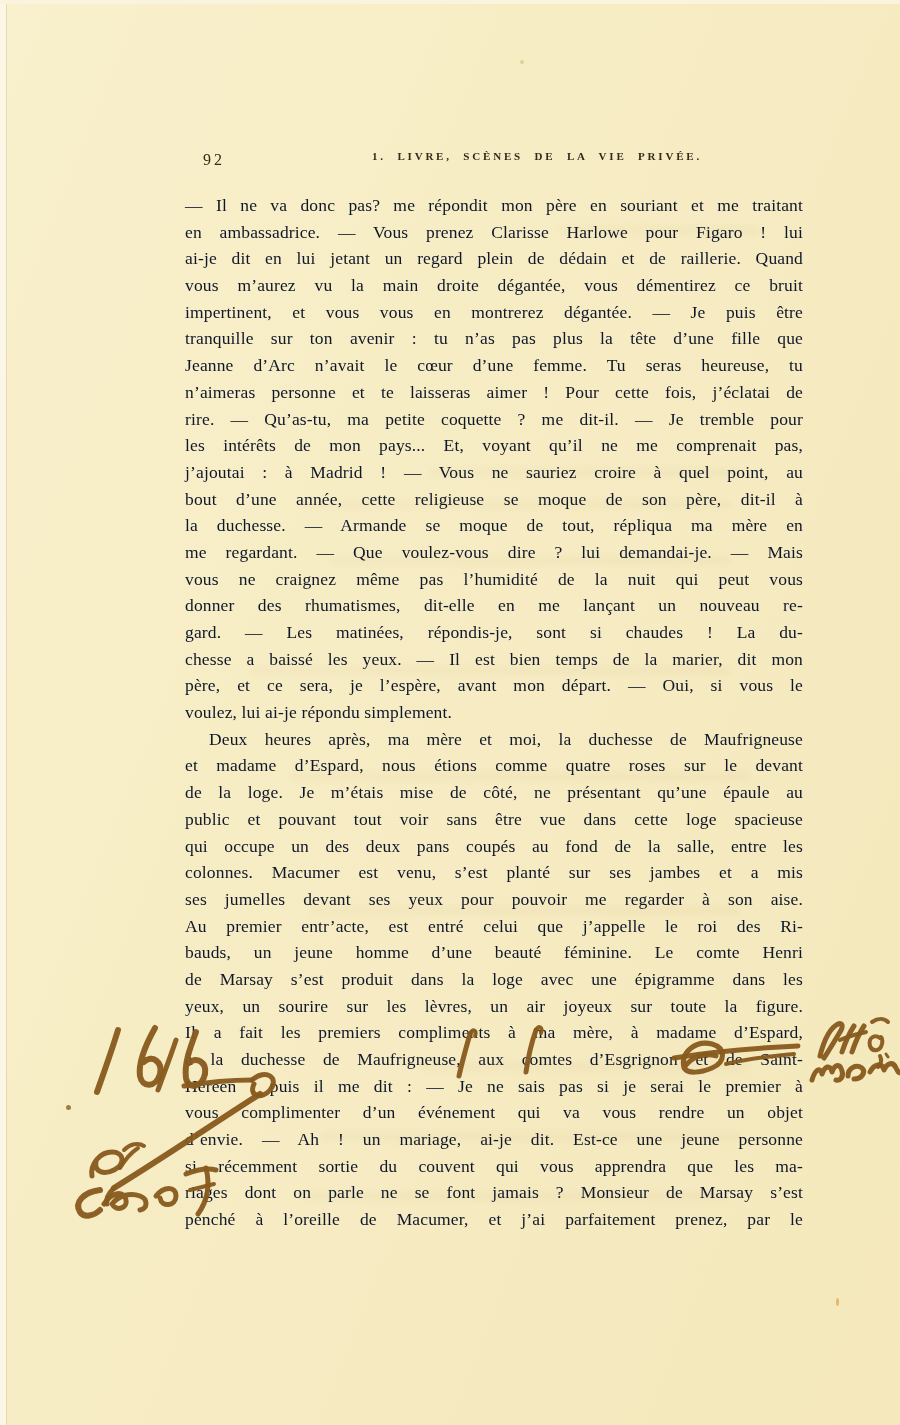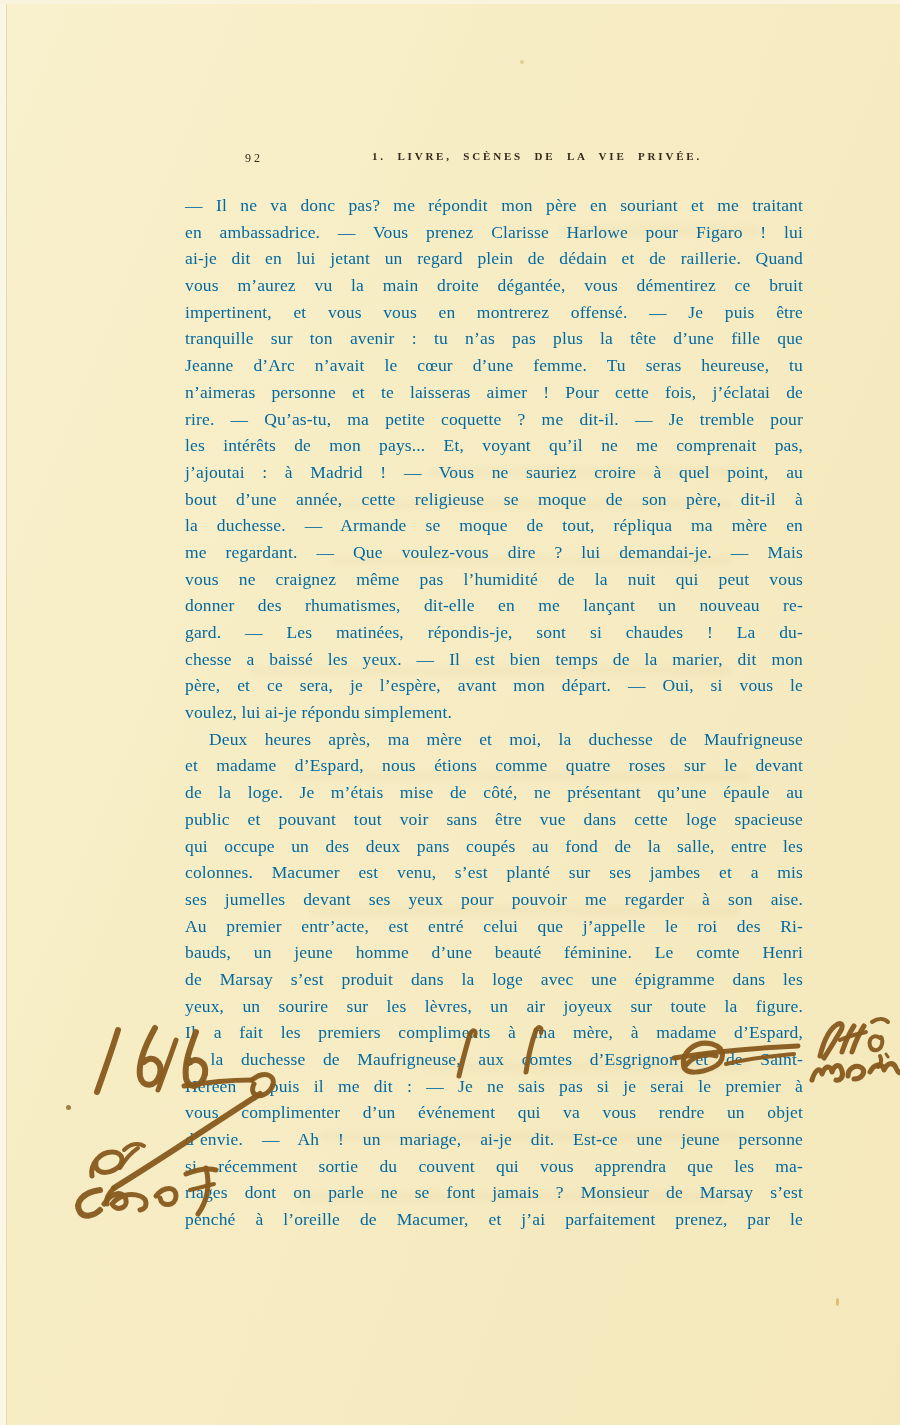--- a/index.html
+++ b/index.html
@@ -11,26 +11,26 @@
   .sheet{
     position:absolute;inset:0;
     background:linear-gradient(112deg,#f9f0cd 0%,#f7edc5 35%,#f5e9bf 75%,#f4e8bc 100%);
   }
   .edge-left{position:absolute;left:0;top:0;width:6px;height:100%;
     background:#fbf6e6;border-right:1px solid #e6dab2;}
   .edge-top{position:absolute;left:0;top:0;width:100%;height:4px;background:#faf4df;}
 
   
   .header{position:absolute;left:185px;top:150px;width:618px;height:26px;color:#35291a;}
-  .pagenum{position:absolute;left:18px;top:1px;font-size:12px;letter-spacing:3px;margin-left:42px;}
+  .pagenum{position:absolute;left:18px;top:1px;font-size:16px;letter-spacing:3px;}
   .runtitle{display:block;text-align:center;padding-left:86px;
     font-size:11px;font-weight:bold;letter-spacing:2.8px;word-spacing:6px;color:#352a1b;}
 
   
-  .textblock{position:absolute;left:185px;top:192px;width:618px;color:#0369a1;
+  .textblock{position:absolute;left:185px;top:192px;width:618px;color:#0f172a;
     font-size:17.5px;}
   .line{height:26.7px;line-height:26.7px;white-space:nowrap;
     text-align:justify;text-align-last:justify;letter-spacing:0.15px;}
   .line.flush{text-align-last:left;}
   .line.indent{text-indent:24px;}
 
   
   .ghost{position:absolute;background:#b49a5e;opacity:0.055;filter:blur(2.5px);
     height:9px;border-radius:4px;}
 
@@ -65,21 +65,21 @@
 <header class="header">
   <span class="pagenum">92</span>
   <span class="runtitle">1. LIVRE, SCÈNES DE LA VIE PRIVÉE.</span>
 </header>
 
 <div class="textblock" id="textblock">
     <div class="line">— Il ne va donc pas? me répondit mon père en souriant et me traitant</div>
     <div class="line">en ambassadrice. — Vous prenez Clarisse Harlowe pour Figaro ! lui</div>
     <div class="line">ai-je dit en lui jetant un regard plein de dédain et de raillerie. Quand</div>
     <div class="line">vous m’aurez vu la main droite dégantée, vous démentirez ce bruit</div>
-    <div class="line">impertinent, et vous vous en montrerez offensé. — Je puis être</div>
+    <div class="line">impertinent, et vous vous en montrerez dégantée. — Je puis être</div>
     <div class="line">tranquille sur ton avenir : tu n’as pas plus la tête d’une fille que</div>
     <div class="line">Jeanne d’Arc n’avait le cœur d’une femme. Tu seras heureuse, tu</div>
     <div class="line">n’aimeras personne et te laisseras aimer ! Pour cette fois, j’éclatai de</div>
     <div class="line">rire. — Qu’as-tu, ma petite coquette ? me dit-il. — Je tremble pour</div>
     <div class="line">les intérêts de mon pays... Et, voyant qu’il ne me comprenait pas,</div>
     <div class="line">j’ajoutai : à Madrid ! — Vous ne sauriez croire à quel point, au</div>
     <div class="line">bout d’une année, cette religieuse se moque de son père, dit-il à</div>
     <div class="line">la duchesse. — Armande se moque de tout, répliqua ma mère en</div>
     <div class="line">me regardant. — Que voulez-vous dire ? lui demandai-je. — Mais</div>
     <div class="line">vous ne craignez même pas l’humidité de la nuit qui peut vous</div>

